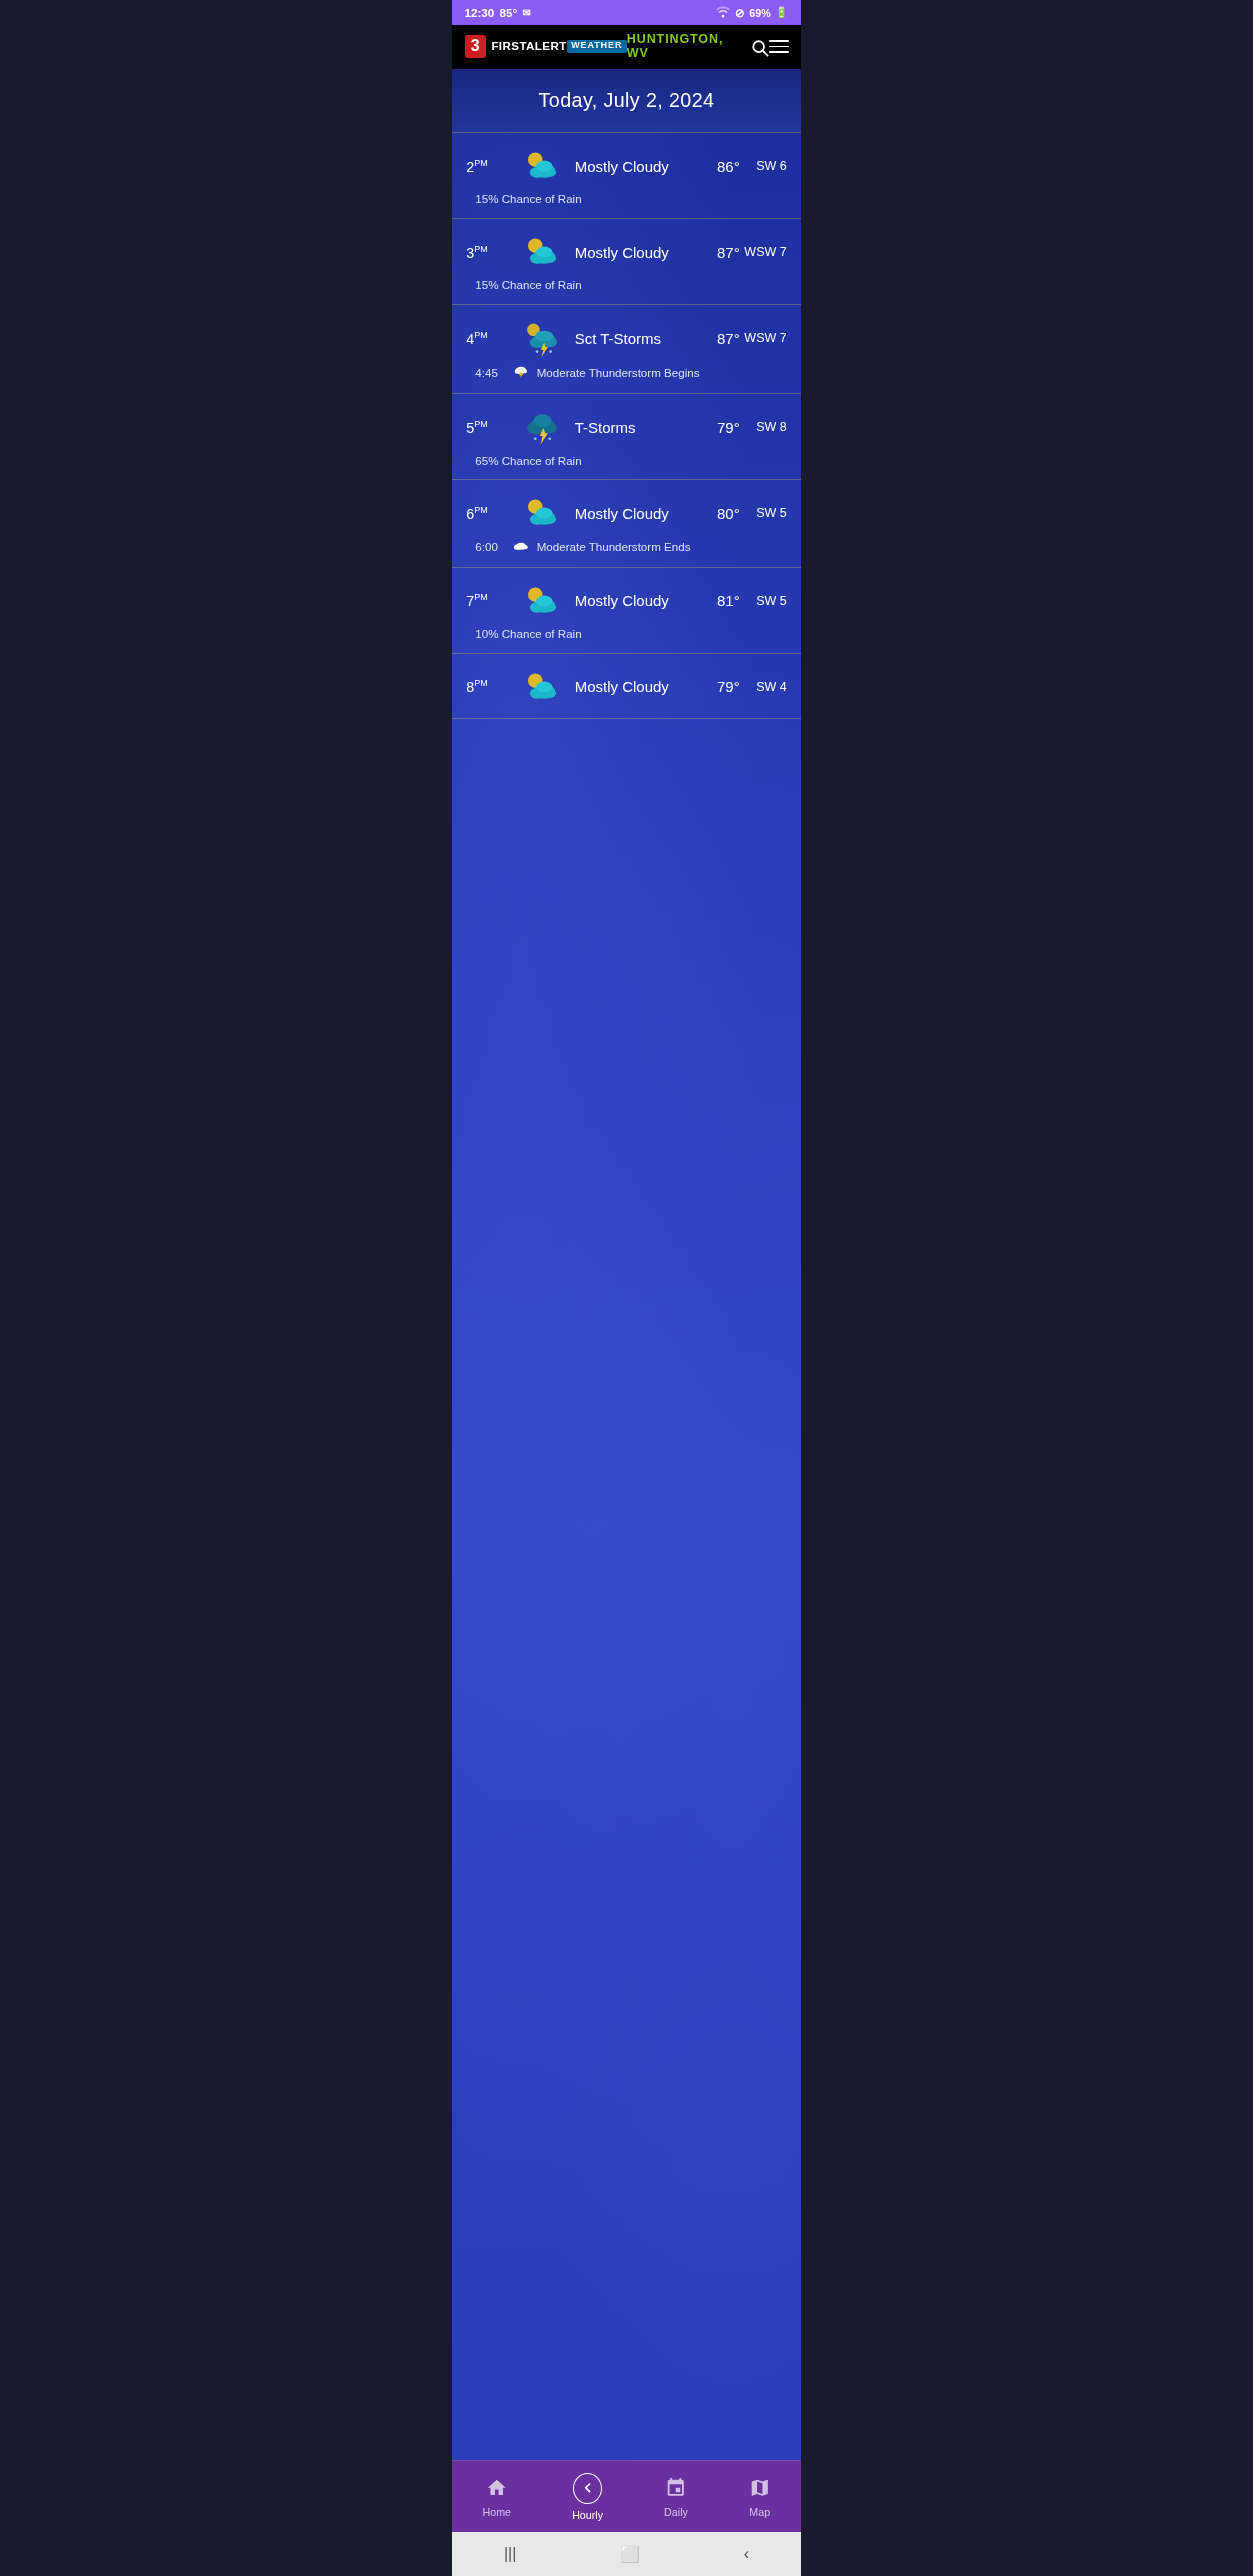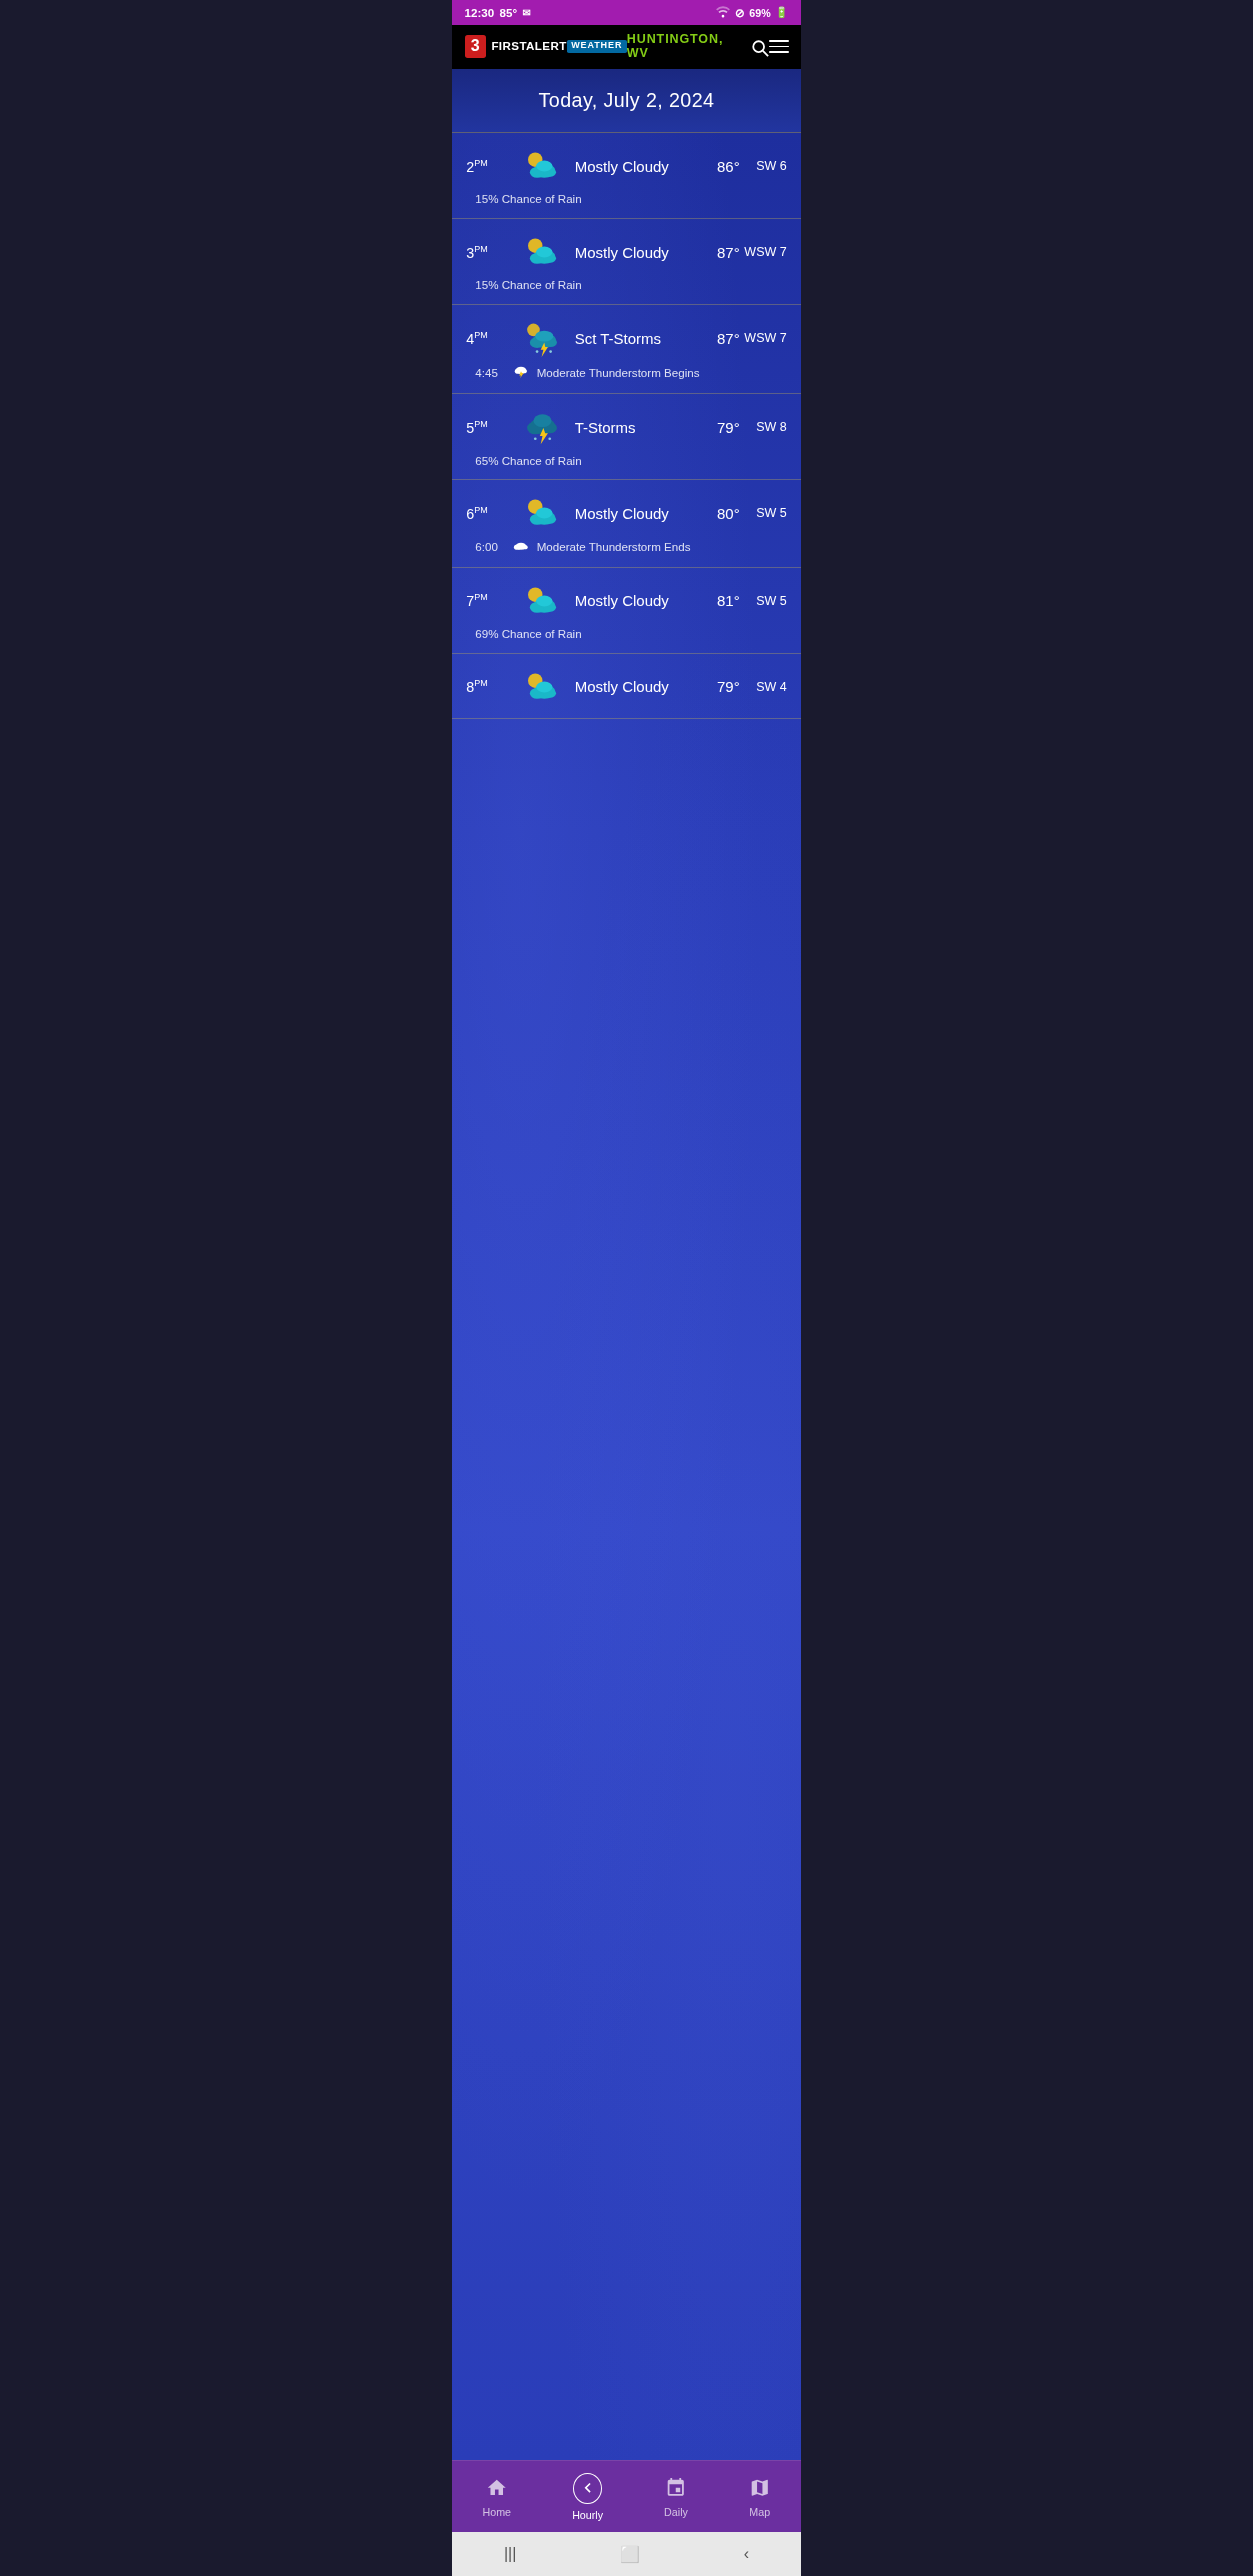--- a/index.html
+++ b/index.html
@@ -11,21 +11,21 @@
       color: white;
       max-width: 349px;
       margin: 0 auto;
       min-height: 100vh;
       display: flex;
       flex-direction: column;
     }
 
     
     .status-bar {
-      background: #a21caf;
+      background: #8b5cf6;
       display: flex;
       justify-content: space-between;
       align-items: center;
       padding: 5.4px 12.5px;
       font-size: 11.6px;
       font-weight: bold;
       color: white;
     }
     .status-left { display: flex; align-items: center; gap: 5.4px; }
     .status-right { display: flex; align-items: center; gap: 4.5px; font-size: 10.7px; }
@@ -456,21 +456,21 @@
       <ellipse cx="34" cy="28" rx="7" ry="5" fill="#1ab8c8"></ellipse>
 
       <ellipse cx="28" cy="21" rx="9" ry="6" fill="#22c8d8"></ellipse>
     </svg>
           </span>
         <span class="hour-desc">Mostly Cloudy</span>
         <span class="hour-temp">81°</span>
         <span class="hour-wind">SW 5</span>
       </div>
       <div class="hourly-detail">
-          <span>69% Chance of Rain</span>
+          <span>10% Chance of Rain</span>
         </div>
     </div>
       <div class="hourly-row">
       <div class="hourly-main">
         <span class="hour-time">8<span class="am-pm">PM</span></span>
         <span class="weather-icon">
             <svg width="47" height="38" viewBox="0 0 52 42" fill="none" xmlns="http://www.w3.org/2000/svg">
 
       <circle cx="18" cy="14" r="8" fill="#f5c518" opacity="0.9"></circle>
 

